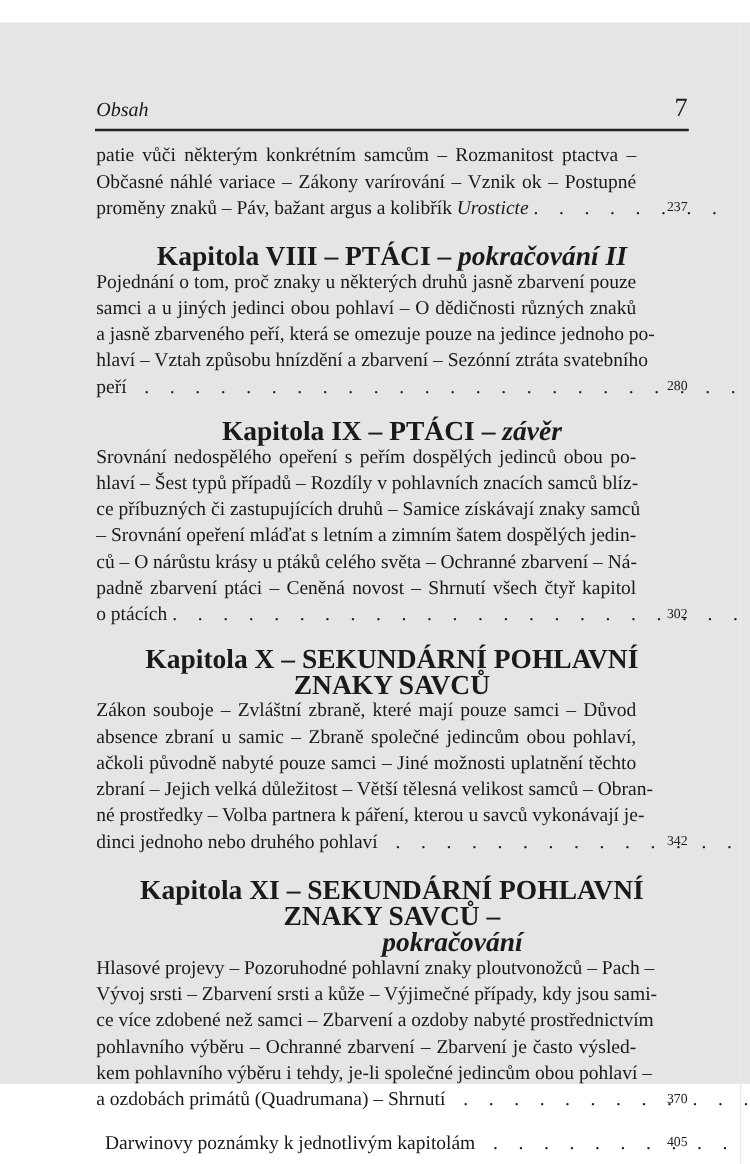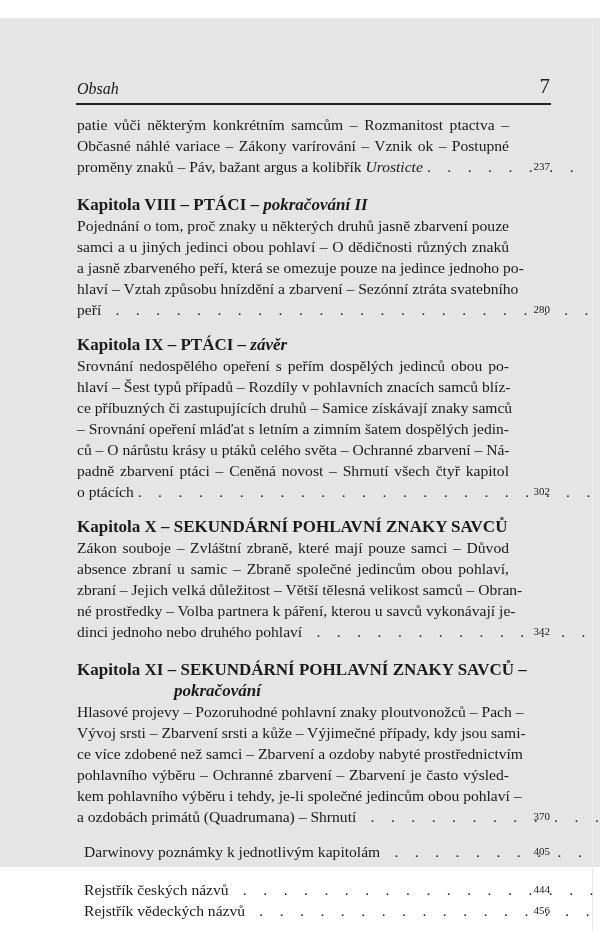--- a/index.html
+++ b/index.html
@@ -86,23 +86,24 @@
     padding-left: 4px;
   }
   .pg {
     position: absolute;
     right: 0;
     bottom: 0;
     font-size: 11px;
   }
   .chap-heading {
     font-weight: bold;
-    font-size: 17px;
+    font-size: 22px;
     line-height: 21px;
     display: block;
+    text-align: center;
   }
   .chap-heading .sub {
     font-style: italic;
   }
   .cont-indent {
     display: block;
     padding-left: 97px;
     font-weight: bold;
     font-style: italic;
   }
@@ -170,20 +171,21 @@
       <span class="pg">302</span>
     </div>
 
     <div class="gap-14"></div>
 
     <div class="entry">
       <span class="chap-heading">Kapitola X – SEKUNDÁRNÍ POHLAVNÍ ZNAKY SAVCŮ</span>
       <div class="entry-body">
         <span class="entry-line">Zákon souboje – Zvláštní zbraně, které mají pouze samci – Důvod</span>
         <span class="entry-line">absence zbraní u samic – Zbraně společné jedincům obou pohlaví,</span>
+        <span class="entry-line">ačkoli původně nabyté pouze samci – Jiné možnosti uplatnění těchto</span>
         <span class="entry-line">zbraní – Jejich velká důležitost – Větší tělesná velikost samců – Obran-</span>
         <span class="entry-line">né prostředky – Volba partnera k páření, kterou u savců vykonávají je-</span>
         <span class="entry-line last"><span>dinci jednoho nebo druhého pohlaví</span><span class="leader">&nbsp;. . . . . . . . . . . . . . . .</span></span>
       </div>
       <span class="pg">342</span>
     </div>
 
     <div class="gap-17"></div>
 
     <div class="entry">

